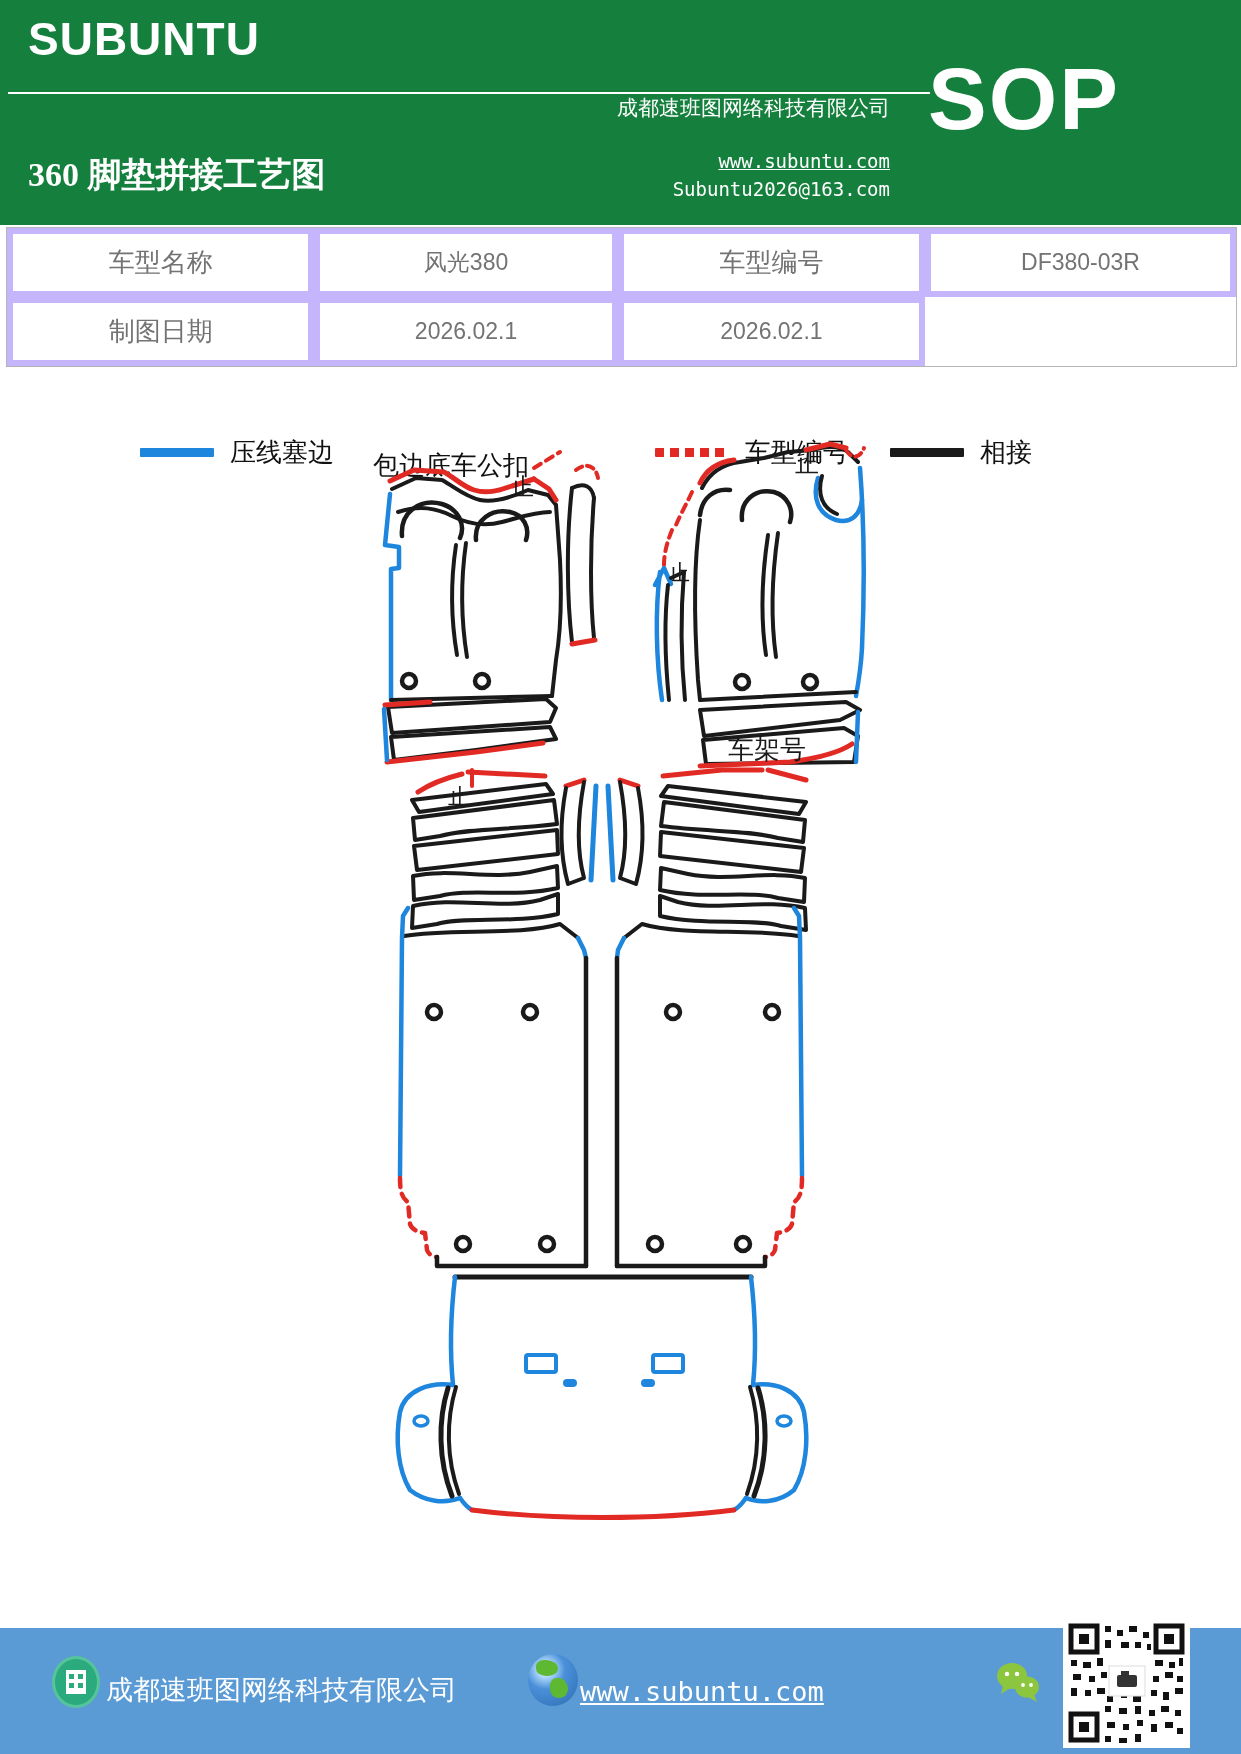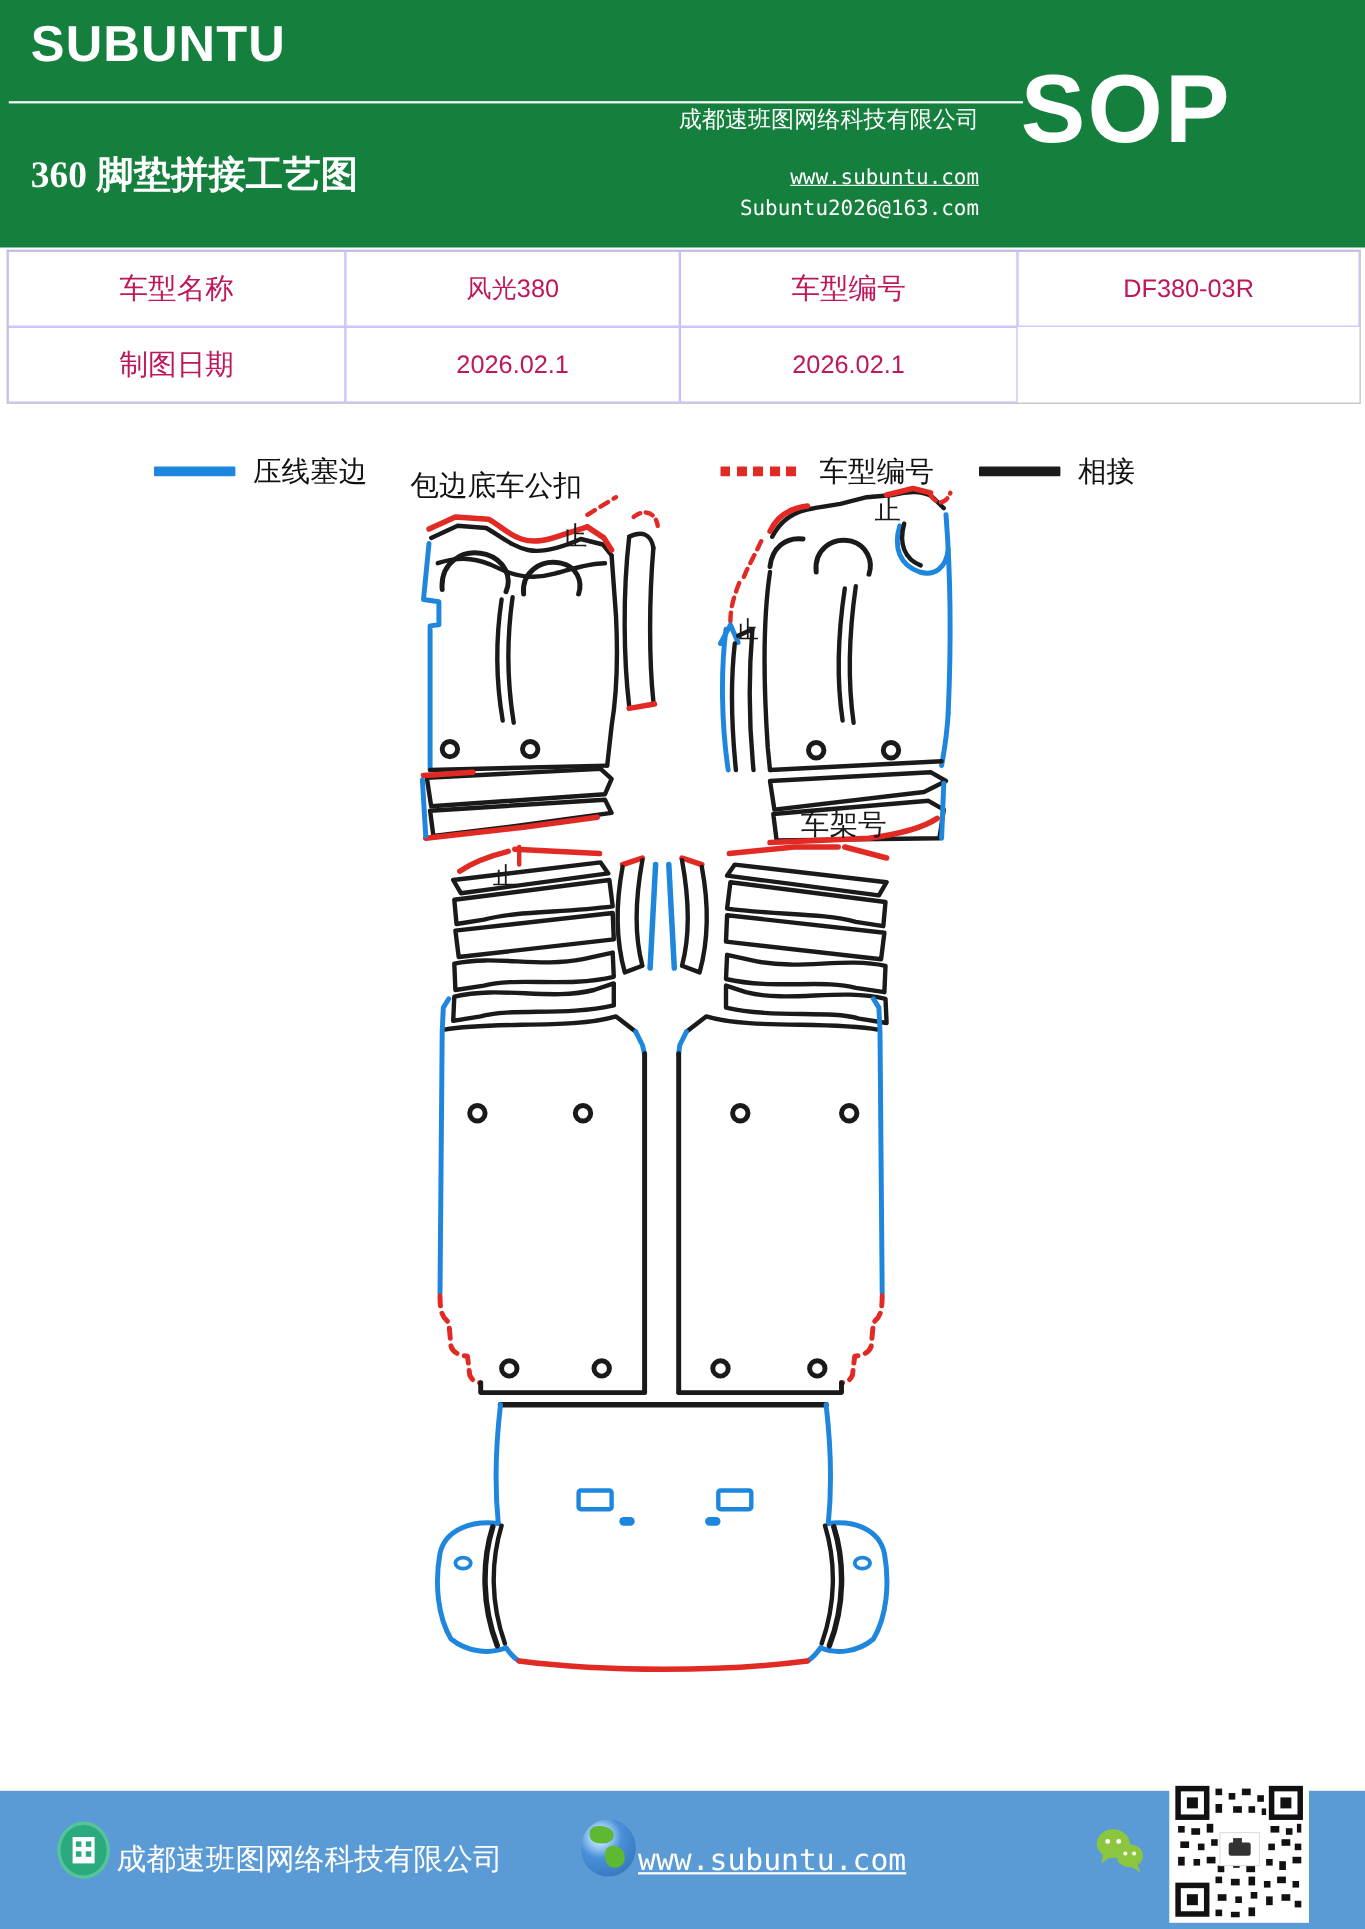--- a/index.html
+++ b/index.html
@@ -4,41 +4,41 @@
 <style>
   html,body{margin:0;padding:0;background:#ffffff;}
   .page{position:relative;width:1241px;height:1754px;background:#ffffff;overflow:hidden;
         font-family:"Liberation Sans","DejaVu Sans",sans-serif;}
 
   
   .header{position:absolute;left:0;top:0;width:1241px;height:225px;background:#15803d;}
   .logo{position:absolute;left:28px;top:12px;color:#ffffff;font-size:46px;font-weight:bold;
         letter-spacing:1px;font-family:"Liberation Sans",sans-serif;}
   .header-rule{position:absolute;left:8px;top:92px;width:922px;height:2px;background:#ffffff;}
-  .title{position:absolute;left:28px;top:136px;color:#ffffff;font-size:34px;font-weight:bold;
+  .title{position:absolute;left:28px;top:152px;color:#ffffff;font-size:34px;font-weight:bold;
          font-family:"Liberation Serif","DejaVu Serif",serif;text-align:right;}
   .h-company{position:absolute;left:540px;top:94px;width:350px;text-align:right;color:#ffffff;
              font-size:21px;font-family:"Liberation Serif","DejaVu Serif",serif;}
   .h-site{position:absolute;left:540px;top:150px;width:350px;text-align:right;color:#ffffff;
           font-size:19px;text-decoration:underline;font-family:"DejaVu Sans Mono",monospace;cursor:pointer;}
   .h-email{position:absolute;left:540px;top:178px;width:350px;text-align:right;color:#ffffff;
            font-size:19px;font-family:"DejaVu Sans Mono",monospace;}
   .sop{position:absolute;left:928px;top:48px;color:#ffffff;font-size:88px;font-weight:bold;
        letter-spacing:2px;font-family:"Liberation Sans",sans-serif;}
 
   
   .info-table{position:absolute;left:6px;top:227px;width:1229px;height:138px;
               display:grid;grid-template-columns:25% 24.7% 25% 25.3%;grid-template-rows:50% 50%;
               background:#ffffff;border:1px solid #b5b5b5;}
-  .cell{border:1px solid #c4b5fd;display:flex;align-items:center;justify-content:center;color:#be185d;}
+  .cell{border:6px solid #c4b5fd;display:flex;align-items:center;justify-content:center;color:#737373;}
   .cell.label{font-size:26px;font-family:"Liberation Serif","DejaVu Serif",serif;}
   .cell.value{font-size:23px;font-family:"Liberation Sans",sans-serif;}
 
   
-  .legend{position:absolute;left:0;top:408px;width:1241px;height:40px;}
+  .legend{position:absolute;left:0;top:432px;width:1241px;height:40px;}
   .legend-item{position:absolute;top:0;height:40px;display:flex;align-items:center;gap:16px;}
   .swatch{width:74px;height:9px;border-radius:1px;}
   .swatch.blue{background:#1E86DD;}
   .swatch.red{background:#E22A25;}
   .swatch.black{background:#1A1A1A;}
   .swatch.dotted{background:repeating-linear-gradient(90deg,#E22A25 0 9px,transparent 9px 15px);}
   .legend-label{font-size:26px;color:#111111;font-family:"Liberation Serif","DejaVu Serif",serif;}
 
   
   .diagram{position:absolute;left:0;top:0;width:1241px;height:1754px;}

